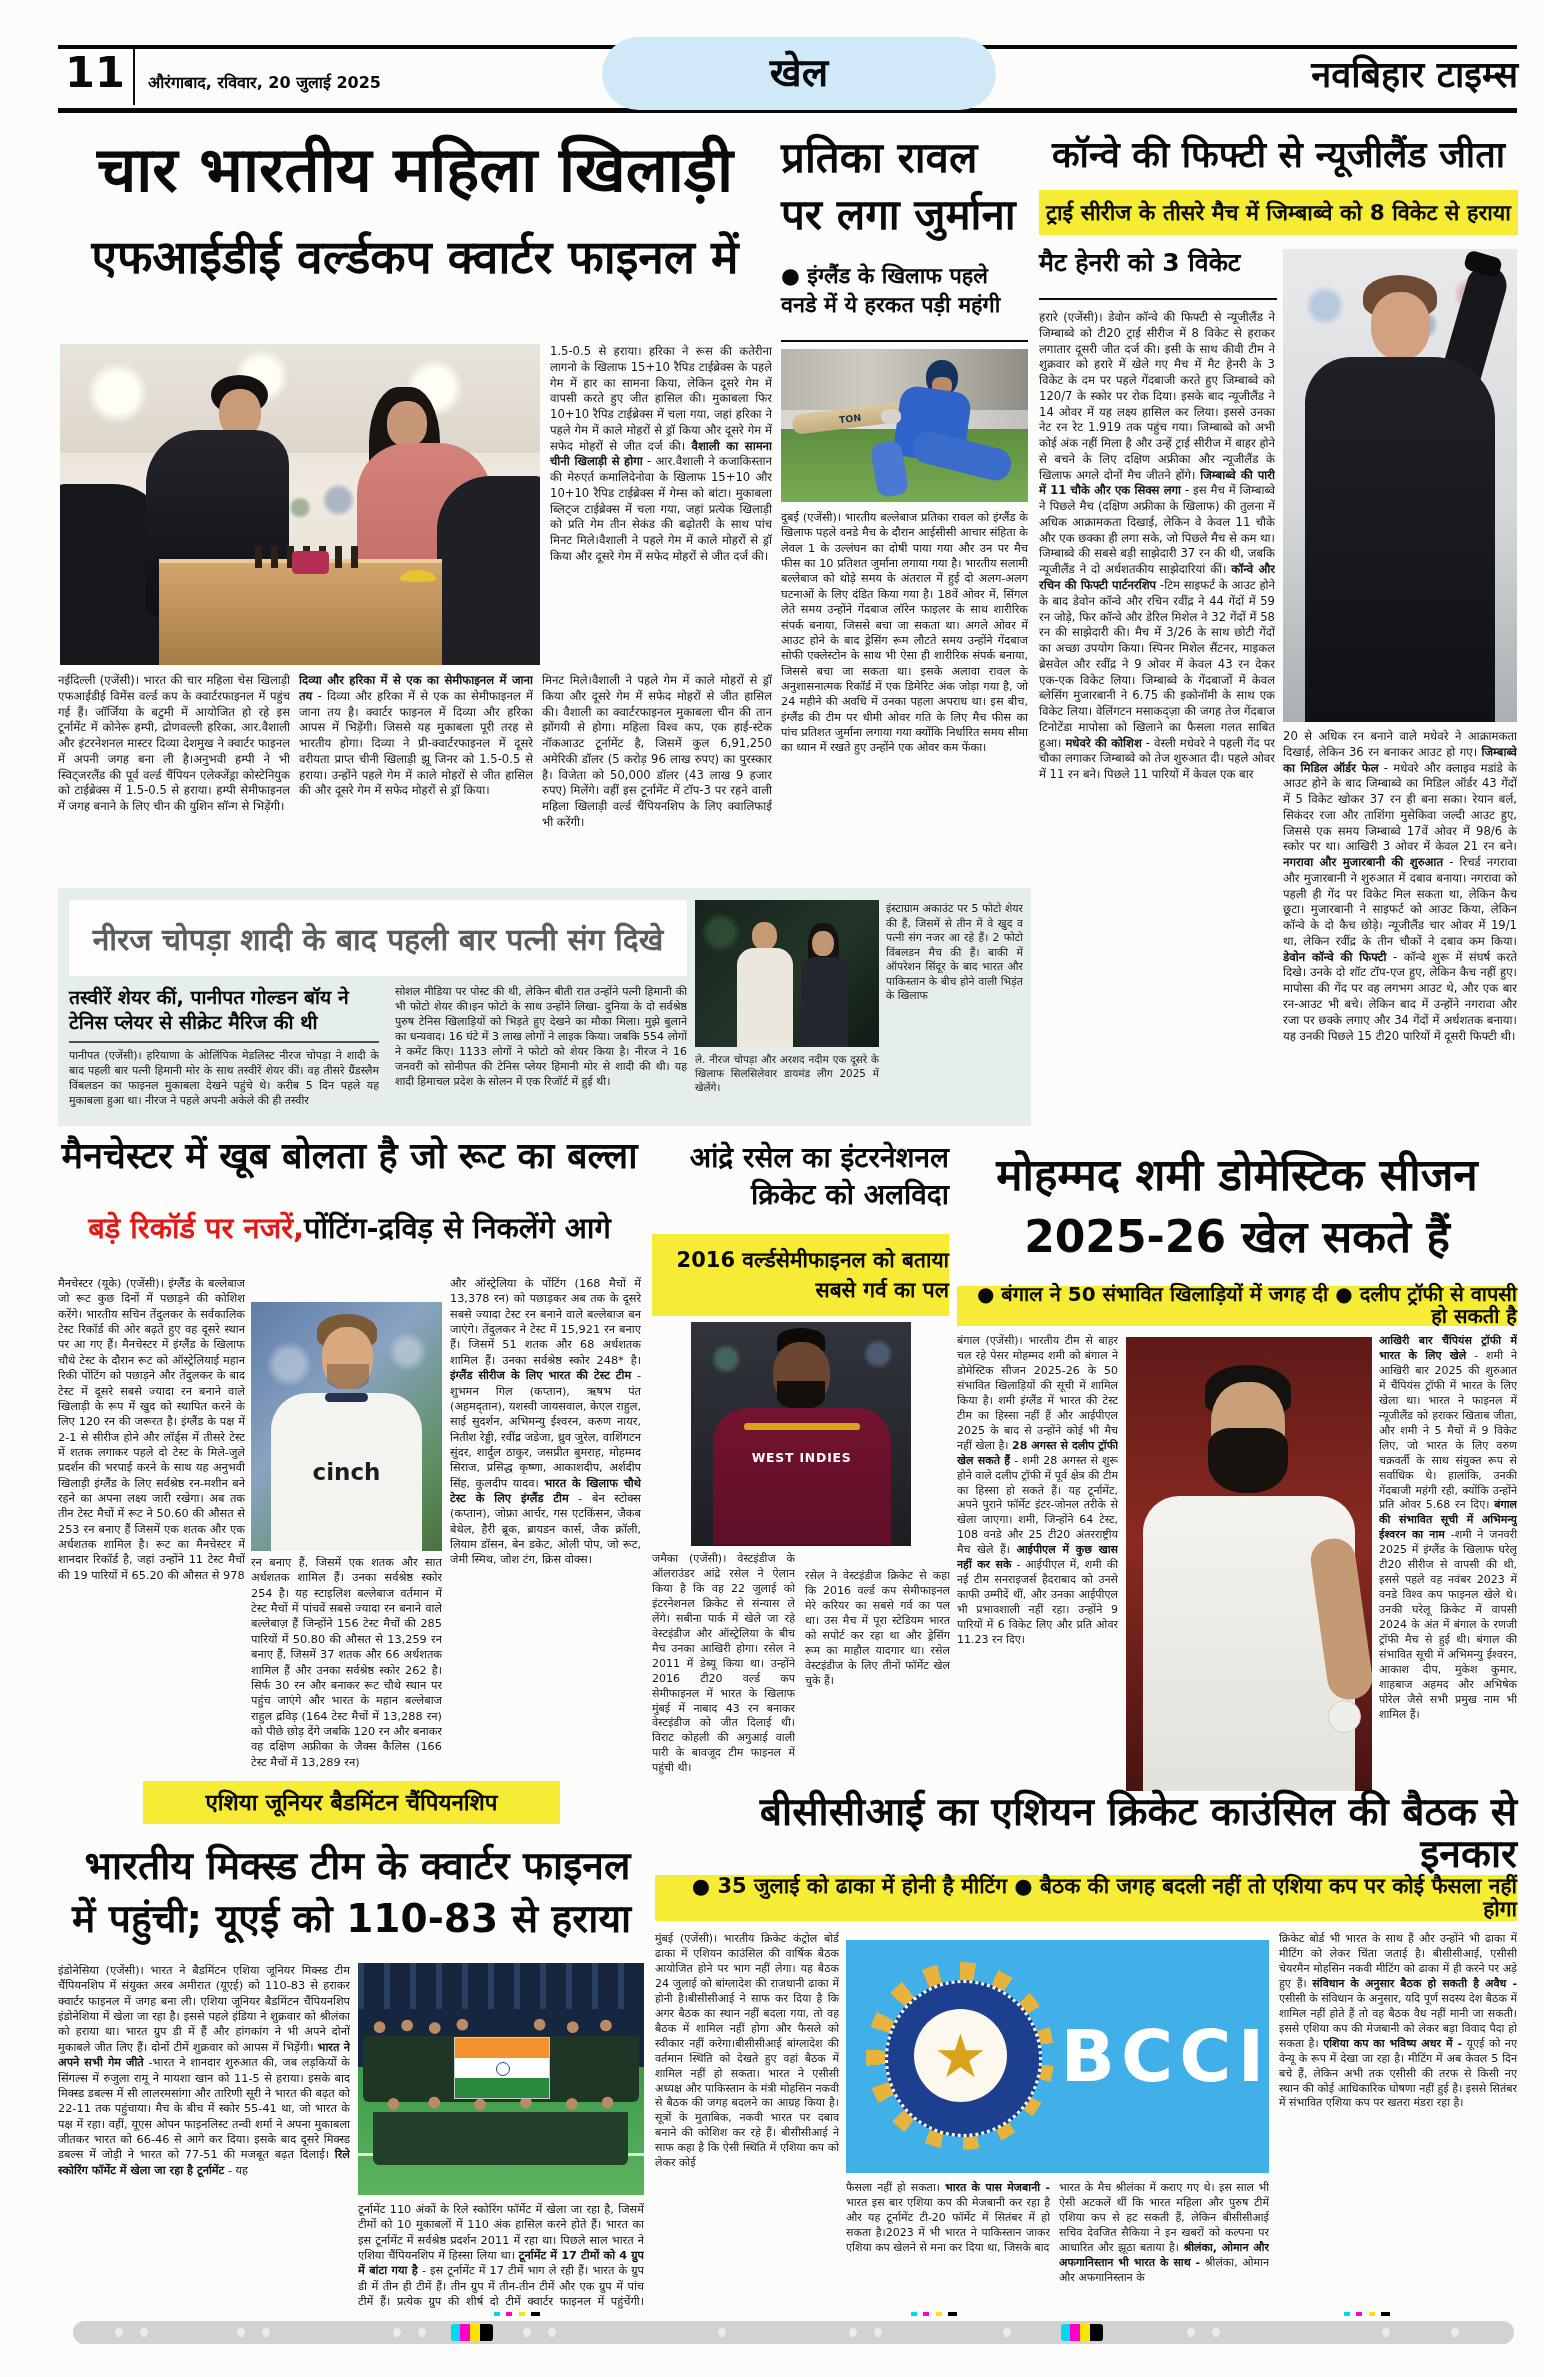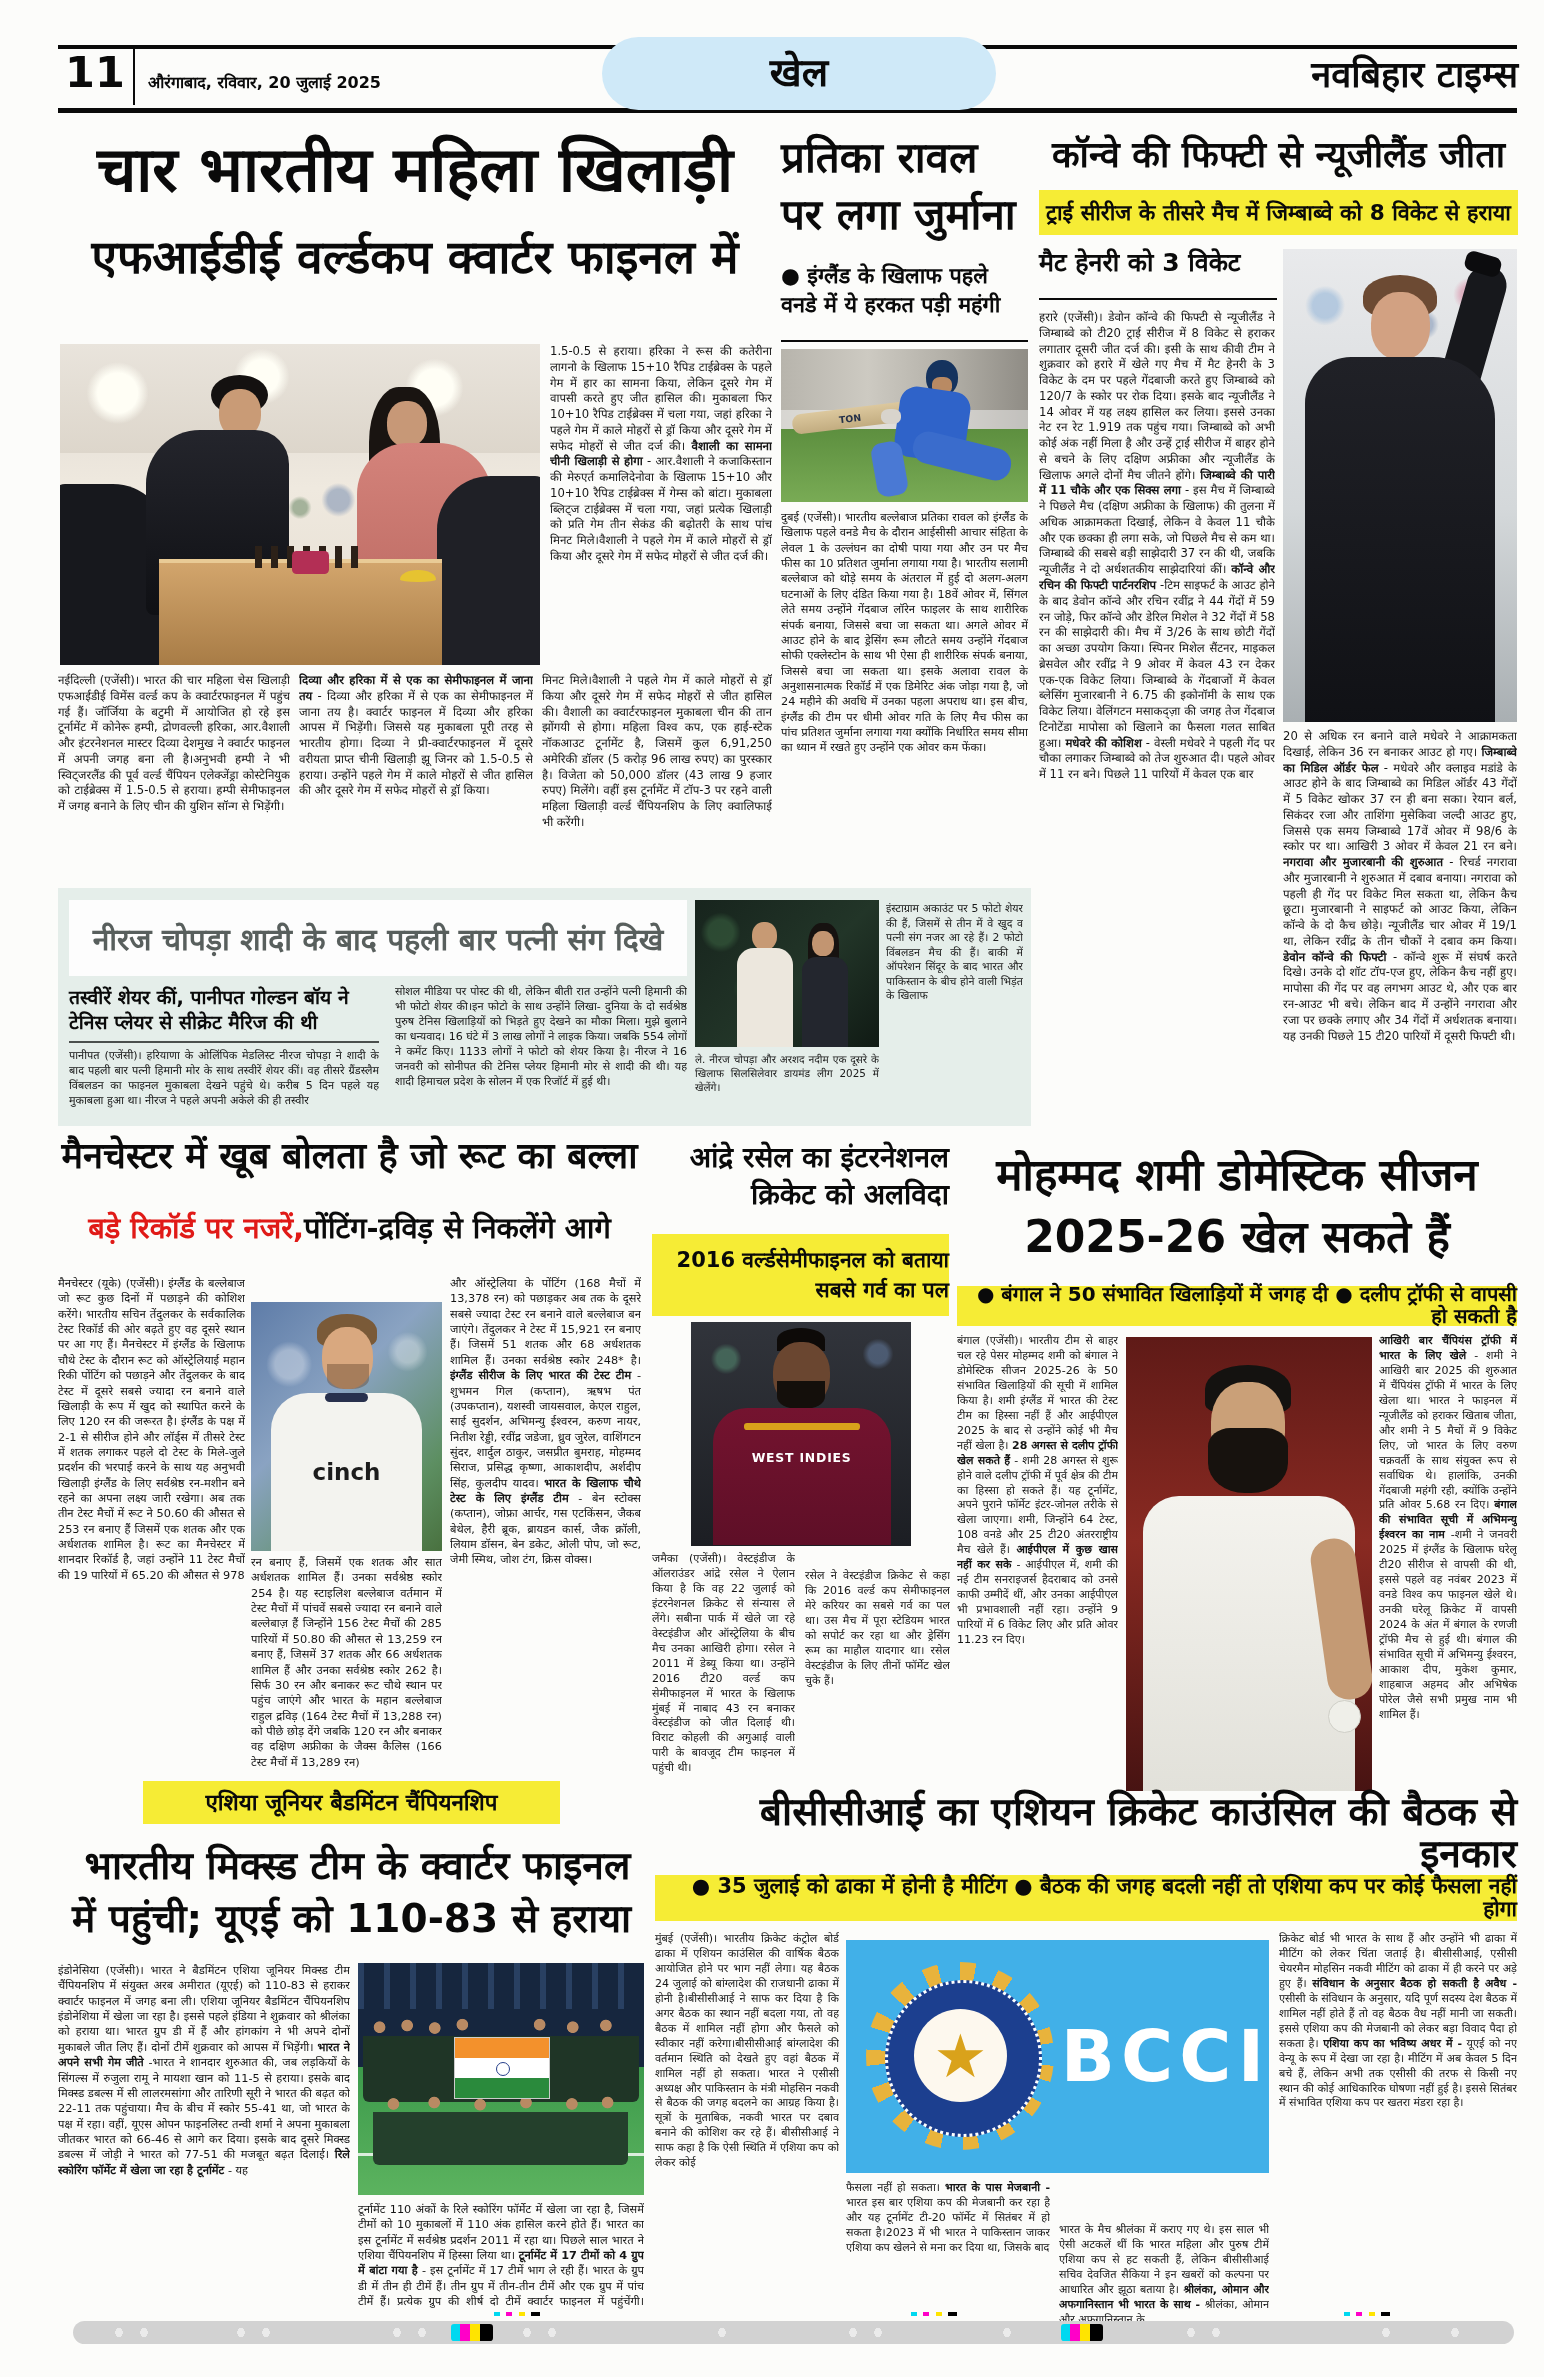--- a/index.html
+++ b/index.html
@@ -180,21 +180,21 @@
     </div>
     <div class="ph" style="left:74px;top:91px;width:43px;height:9.3px;background:#27304d;border-radius:4.6px;"></div>
   </div>
   <div class="abs body-text" style="left:251px;top:1555px;width:191px;height:239px;font-size:11.3px;">
     <span>रन बनाए हैं, जिसमें एक शतक और सात अर्धशतक शामिल हैं। उनका सर्वश्रेष्ठ स्कोर 254 है। यह स्टाइलिश बल्लेबाज वर्तमान में टेस्ट मैचों में पांचवें सबसे ज्यादा रन बनाने वाले बल्लेबाज़ हैं जिन्होंने 156 टेस्ट मैचों की 285 पारियों में 50.80 की औसत से 13,259 रन बनाए हैं, जिसमें 37 शतक और 66 अर्धशतक शामिल हैं और उनका सर्वश्रेष्ठ स्कोर 262 है।</span>
     <span>सिर्फ 30 रन और बनाकर रूट चौथे स्थान पर पहुंच जाएंगे और भारत के महान बल्लेबाज राहुल द्रविड़ (164 टेस्ट मैचों में 13,288 रन) को पीछे छोड़ देंगे जबकि 120 रन और बनाकर वह दक्षिण अफ्रीका के जैक्स कैलिस (166 टेस्ट मैचों में 13,289 रन)</span>
   </div>
   <div class="abs body-text" style="left:450px;top:1276px;width:191px;height:519px;font-size:11.3px;">
     <span>और ऑस्ट्रेलिया के पोंटिंग (168 मैचों में 13,378 रन) को पछाड़कर अब तक के दूसरे सबसे ज्यादा टेस्ट रन बनाने वाले बल्लेबाज बन जाएंगे। तेंदुलकर ने टेस्ट में 15,921 रन बनाए हैं। जिसमें 51 शतक और 68 अर्धशतक शामिल हैं। उनका सर्वश्रेष्ठ स्कोर 248* है।</span>
     <span class="bh">इंग्लैंड सीरीज के लिए भारत की टेस्ट टीम</span>
-    <span>- शुभमन गिल (कप्तान), ऋषभ पंत (उपकप्तान), यशस्वी जायसवाल, केएल राहुल, साई सुदर्शन, अभिमन्यु ईश्वरन, करुण नायर, नितीश रेड्डी, रवींद्र जडेजा, ध्रुव जुरेल, वाशिंगटन सुंदर, शार्दुल ठाकुर, जसप्रीत बुमराह, मोहम्मद सिराज, प्रसिद्ध कृष्णा, आकाशदीप, अर्शदीप सिंह, कुलदीप यादव।</span>
+    <span>- शुभमन गिल (कप्तान), ऋषभ पंत (अहमद्तान), यशस्वी जायसवाल, केएल राहुल, साई सुदर्शन, अभिमन्यु ईश्वरन, करुण नायर, नितीश रेड्डी, रवींद्र जडेजा, ध्रुव जुरेल, वाशिंगटन सुंदर, शार्दुल ठाकुर, जसप्रीत बुमराह, मोहम्मद सिराज, प्रसिद्ध कृष्णा, आकाशदीप, अर्शदीप सिंह, कुलदीप यादव।</span>
     <span class="bh">भारत के खिलाफ चौथे टेस्ट के लिए इंग्लैंड टीम</span>
     <span>- बेन स्टोक्स (कप्तान), जोफ्रा आर्चर, गस एटकिंसन, जैकब बेथेल, हैरी ब्रूक, ब्रायडन कार्स, जैक क्रॉली, लियाम डॉसन, बेन डकेट, ओली पोप, जो रूट, जेमी स्मिथ, जोश टंग, क्रिस वोक्स।</span>
   </div>
 
   <div class="abs hl center" style="left:652px;top:1135px;width:297px;height:83px;font-size:28px;line-height:1.3;">आंद्रे रसेल का इंटरनेशनल क्रिकेट को अलविदा</div>
   <div class="abs yellow center" style="left:652px;top:1234px;width:297px;height:82px;">
     <span class="hl" style="font-size:21px;line-height:1.45;">2016 वर्ल्डसेमीफाइनल को बताया सबसे गर्व का पल</span>
   </div>
   <div class="abs photo" style="left:691px;top:1322px;width:220px;height:224px;background:linear-gradient(#31343b,#1c1e23);">
     <div class="ph" style="left:0;top:0;width:100%;height:55%;opacity:.4;background:radial-gradient(circle at 16% 30%, #66b28a 0 9.3px, rgba(0,0,0,0) 15.4px),radial-gradient(circle at 85% 26%, #7a9ac9 0 9.3px, rgba(0,0,0,0) 15.4px);"></div>
@@ -298,21 +298,21 @@
     </div>
     <div class="ph center" style="left:216px;top:0;width:207px;height:100%;">
       <span style="font-size:71px;font-weight:bold;color:#fff;letter-spacing:6.2px;">BCCI</span>
     </div>
   </div>
   <div class="abs body-text" style="left:846px;top:2181px;width:204px;height:131px;font-size:11px;">
     <span>फैसला नहीं हो सकता।</span>
     <span class="bh">भारत के पास मेजबानी -</span>
     <span>भारत इस बार एशिया कप की मेजबानी कर रहा है और यह टूर्नामेंट टी-20 फॉर्मेट में सितंबर में हो सकता है।2023 में भी भारत ने पाकिस्तान जाकर एशिया कप खेलने से मना कर दिया था, जिसके बाद</span>
   </div>
-  <div class="abs body-text" style="left:1059px;top:2181px;width:210px;height:131px;font-size:11px;margin-top:42px;">
+  <div class="abs body-text" style="left:1059px;top:2181px;width:210px;height:131px;font-size:11px;">
     <span>भारत के मैच श्रीलंका में कराए गए थे। इस साल भी ऐसी अटकलें थीं कि भारत महिला और पुरुष टीमें एशिया कप से हट सकती हैं, लेकिन बीसीसीआई सचिव देवजित सैकिया ने इन खबरों को कल्पना पर आधारित और झूठा बताया है।</span>
     <span class="bh">श्रीलंका, ओमान और अफगानिस्तान भी भारत के साथ -</span>
     <span>श्रीलंका, ओमान और अफगानिस्तान के</span>
   </div>
   <div class="abs body-text" style="left:1279px;top:1932px;width:238px;height:380px;font-size:11px;">
     <span>क्रिकेट बोर्ड भी भारत के साथ हैं और उन्होंने भी ढाका में मीटिंग को लेकर चिंता जताई है। बीसीसीआई, एसीसी चेयरमैन मोहसिन नकवी मीटिंग को ढाका में ही करने पर अड़े हुए हैं।</span>
     <span class="bh">संविधान के अनुसार बैठक हो सकती है अवैध -</span>
     <span>एसीसी के संविधान के अनुसार, यदि पूर्ण सदस्य देश बैठक में शामिल नहीं होते हैं तो वह बैठक वैध नहीं मानी जा सकती। इससे एशिया कप की मेजबानी को लेकर बड़ा विवाद पैदा हो सकता है।</span>
     <span class="bh">एशिया कप का भविष्य अधर में -</span>
     <span>यूएई को नए वेन्यू के रूप में देखा जा रहा है। मीटिंग में अब केवल 5 दिन बचे हैं, लेकिन अभी तक एसीसी की तरफ से किसी नए स्थान की कोई आधिकारिक घोषणा नहीं हुई है। इससे सितंबर में संभावित एशिया कप पर खतरा मंडरा रहा है।</span>

